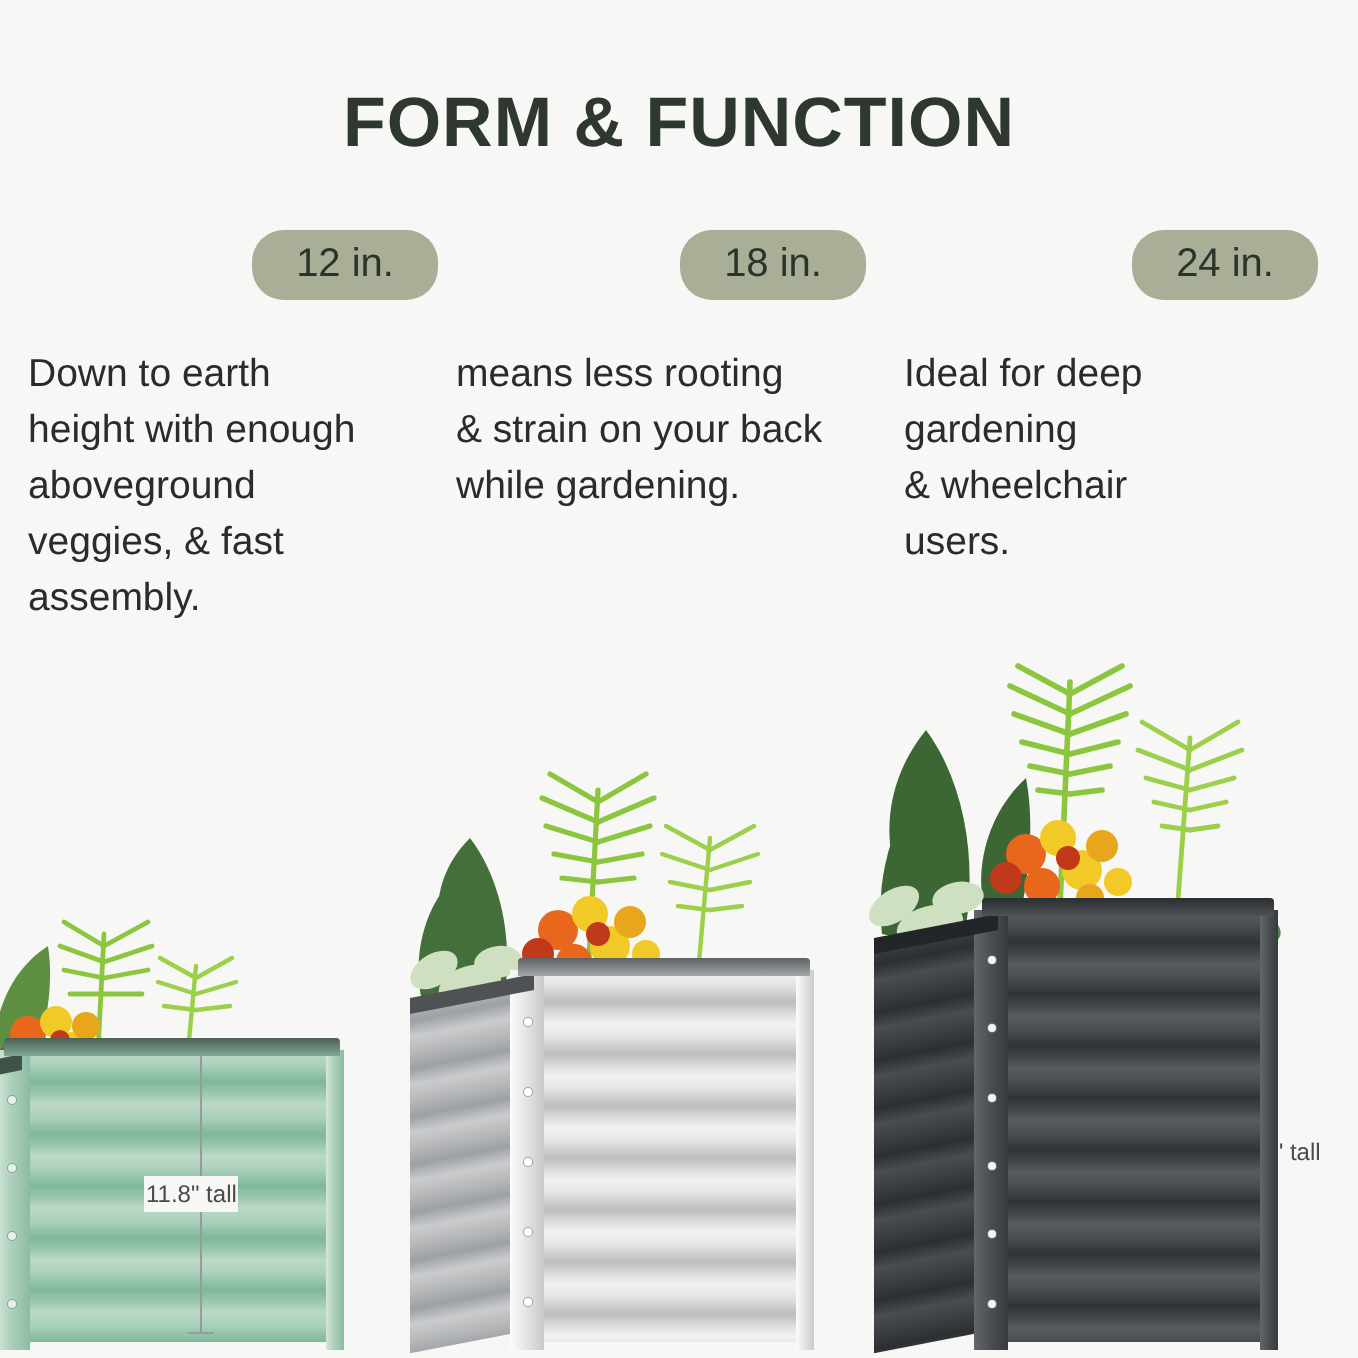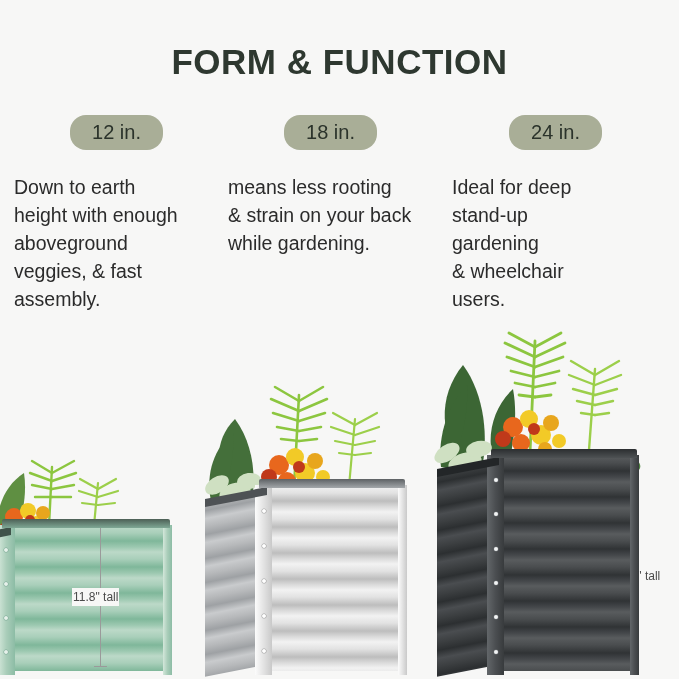--- a/index.html
+++ b/index.html
@@ -21,21 +21,21 @@
     letter-spacing: 0.5px;
     color: #2e3830;
   }
 
   
   .column { position: absolute; top: 115px; }
   .col-0 { left: 14px;  width: 205px; }
   .col-1 { left: 228px; width: 205px; }
   .col-2 { left: 452px; width: 215px; }
 
-  .pill-row { width: 100%; text-align: center; }
+  .pill-row { width: 100%; text-align: right; }
   .col-2 .pill-row { padding-right: 8px; }
   .pill {
     display: inline-block;
     background: #a9ae97;
     color: #2b332b;
     font-size: 20px;
     padding: 6px 22px 7px;
     border-radius: 16px;
     line-height: 1.1;
   }
@@ -213,21 +213,20 @@
     <span class="ln">while gardening.</span>
   </div>
 </div>
 
 <div class="column col-2">
   <div class="pill-row">
     <span class="pill">24 in.</span>
   </div>
   <div class="col-desc">
     <span class="ln">Ideal for deep</span>
-    <span class="ln">stand-up</span>
     <span class="ln">gardening</span>
     <span class="ln">&amp; wheelchair</span>
     <span class="ln">users.</span>
   </div>
 </div>
 
 <div id="product-scene">
 
   <div class="product prod-0">
     <div class="plants pl-0">

